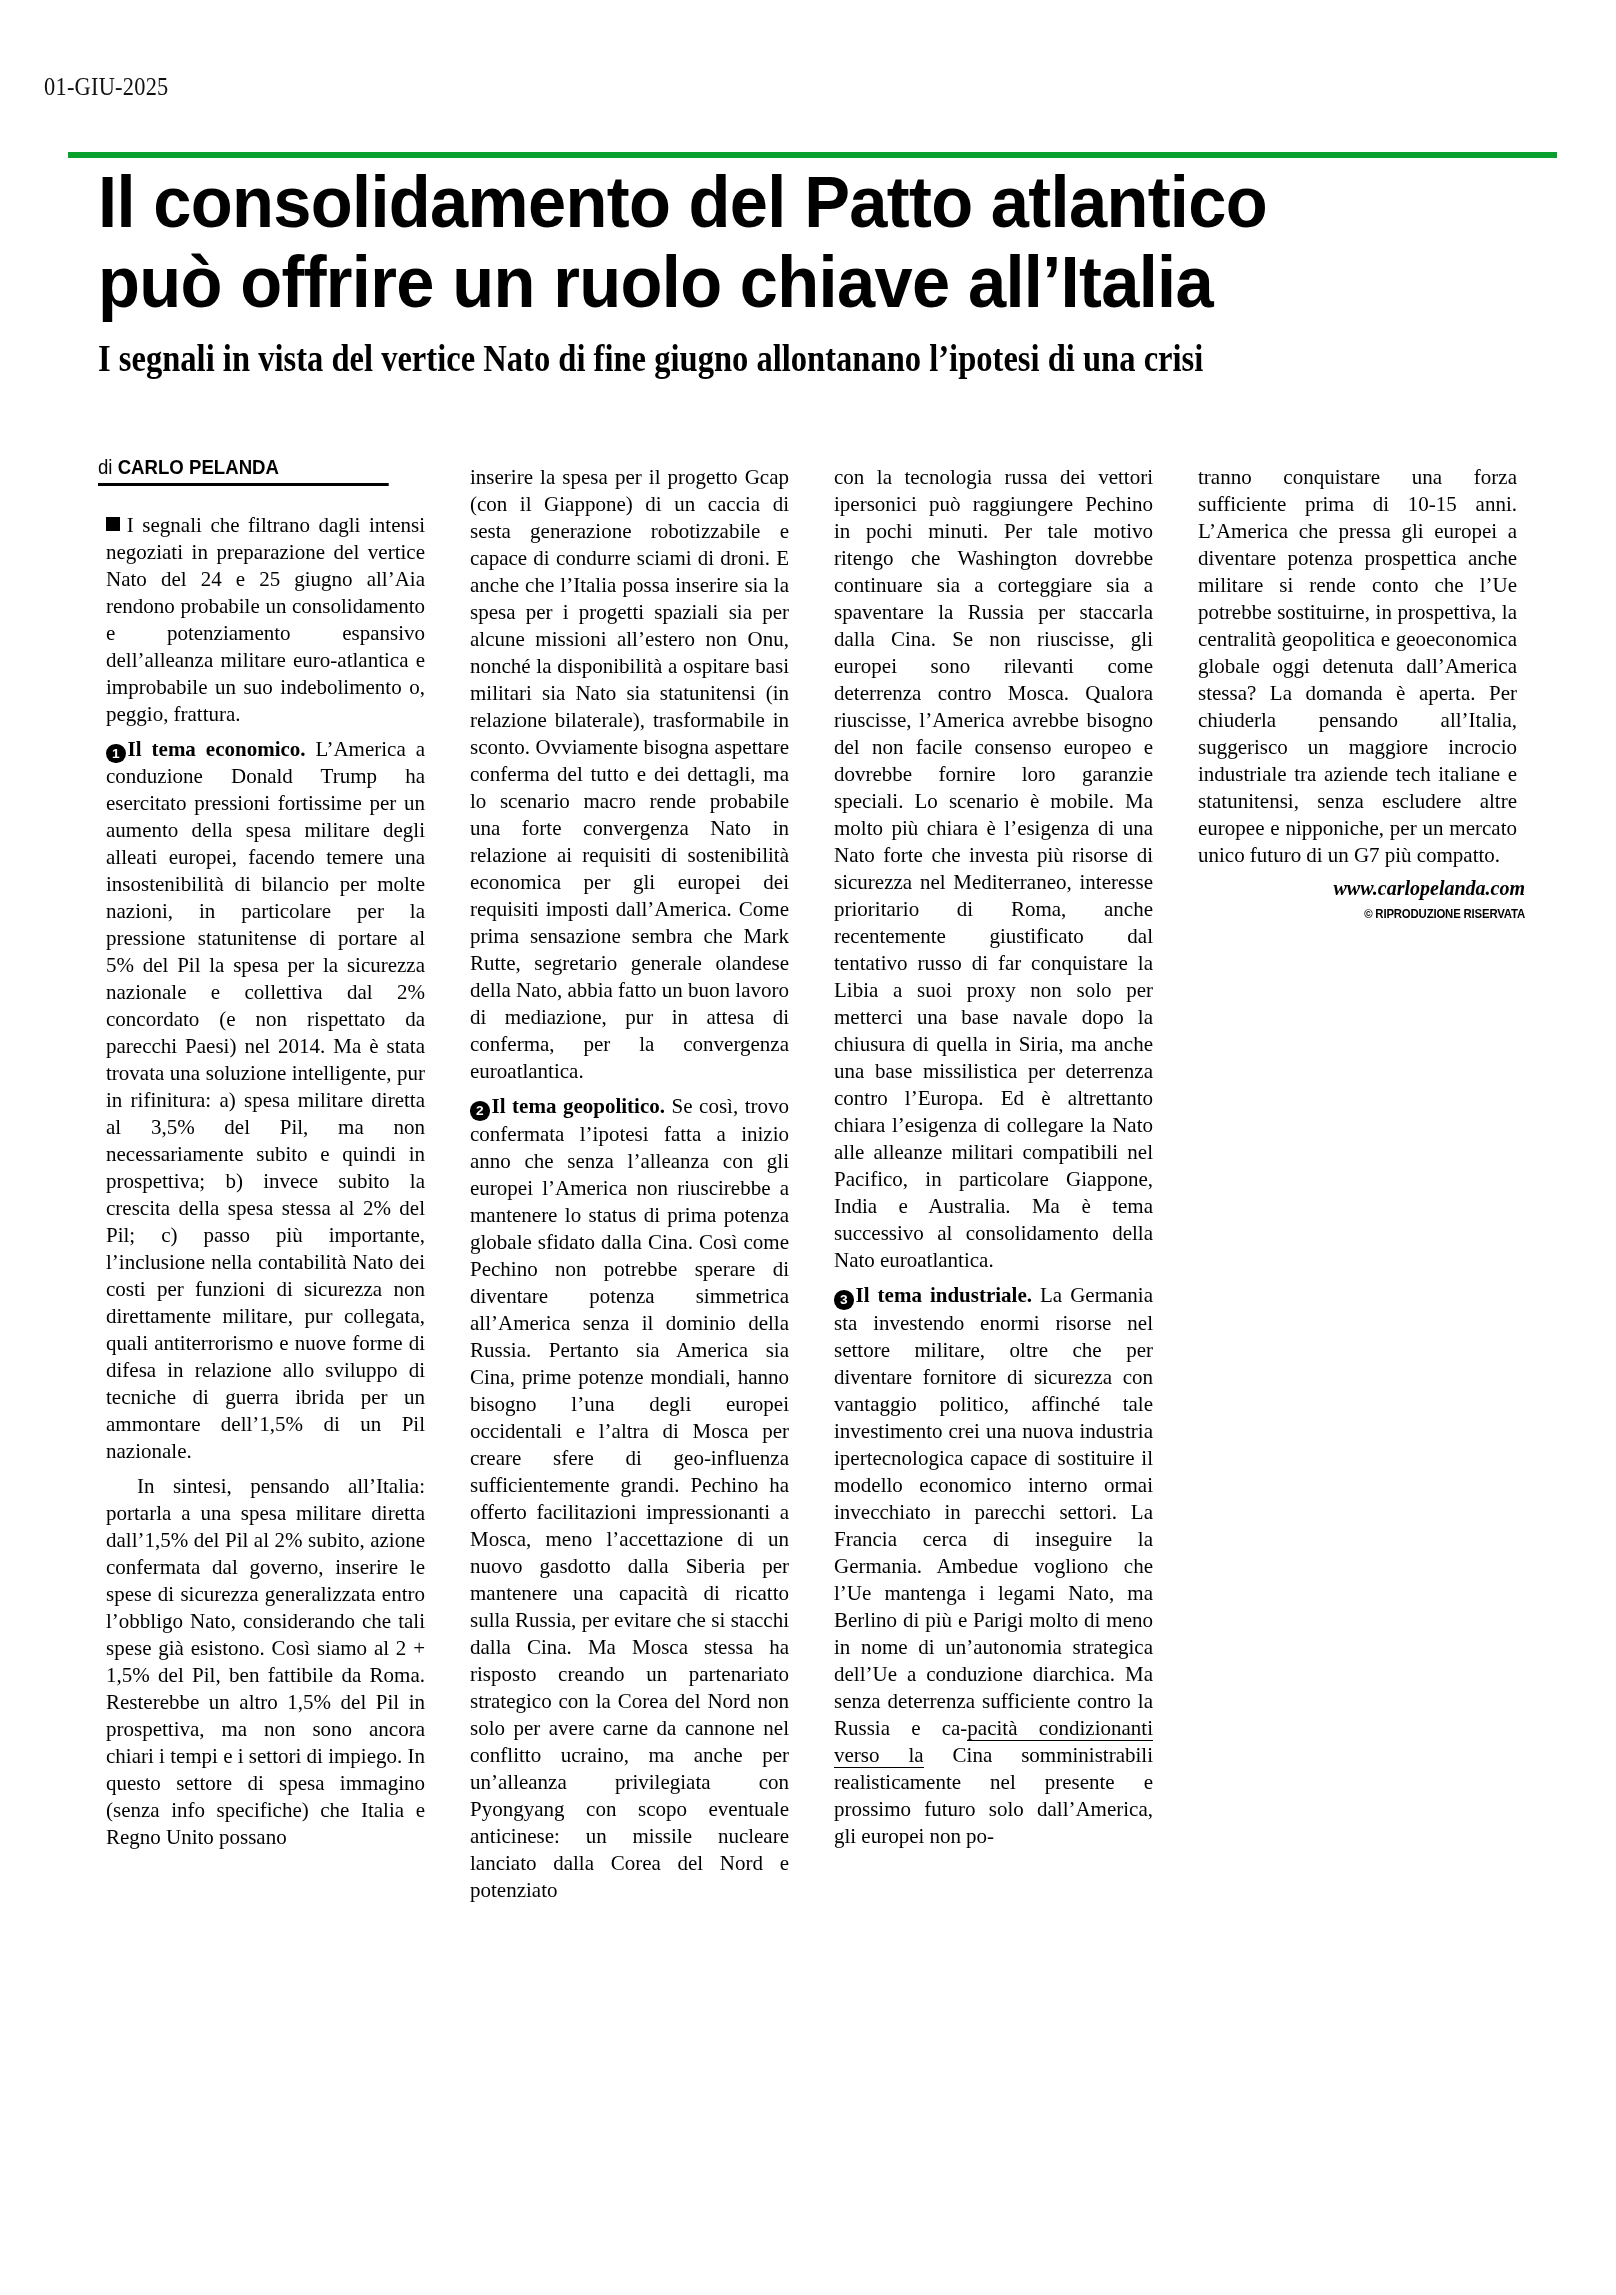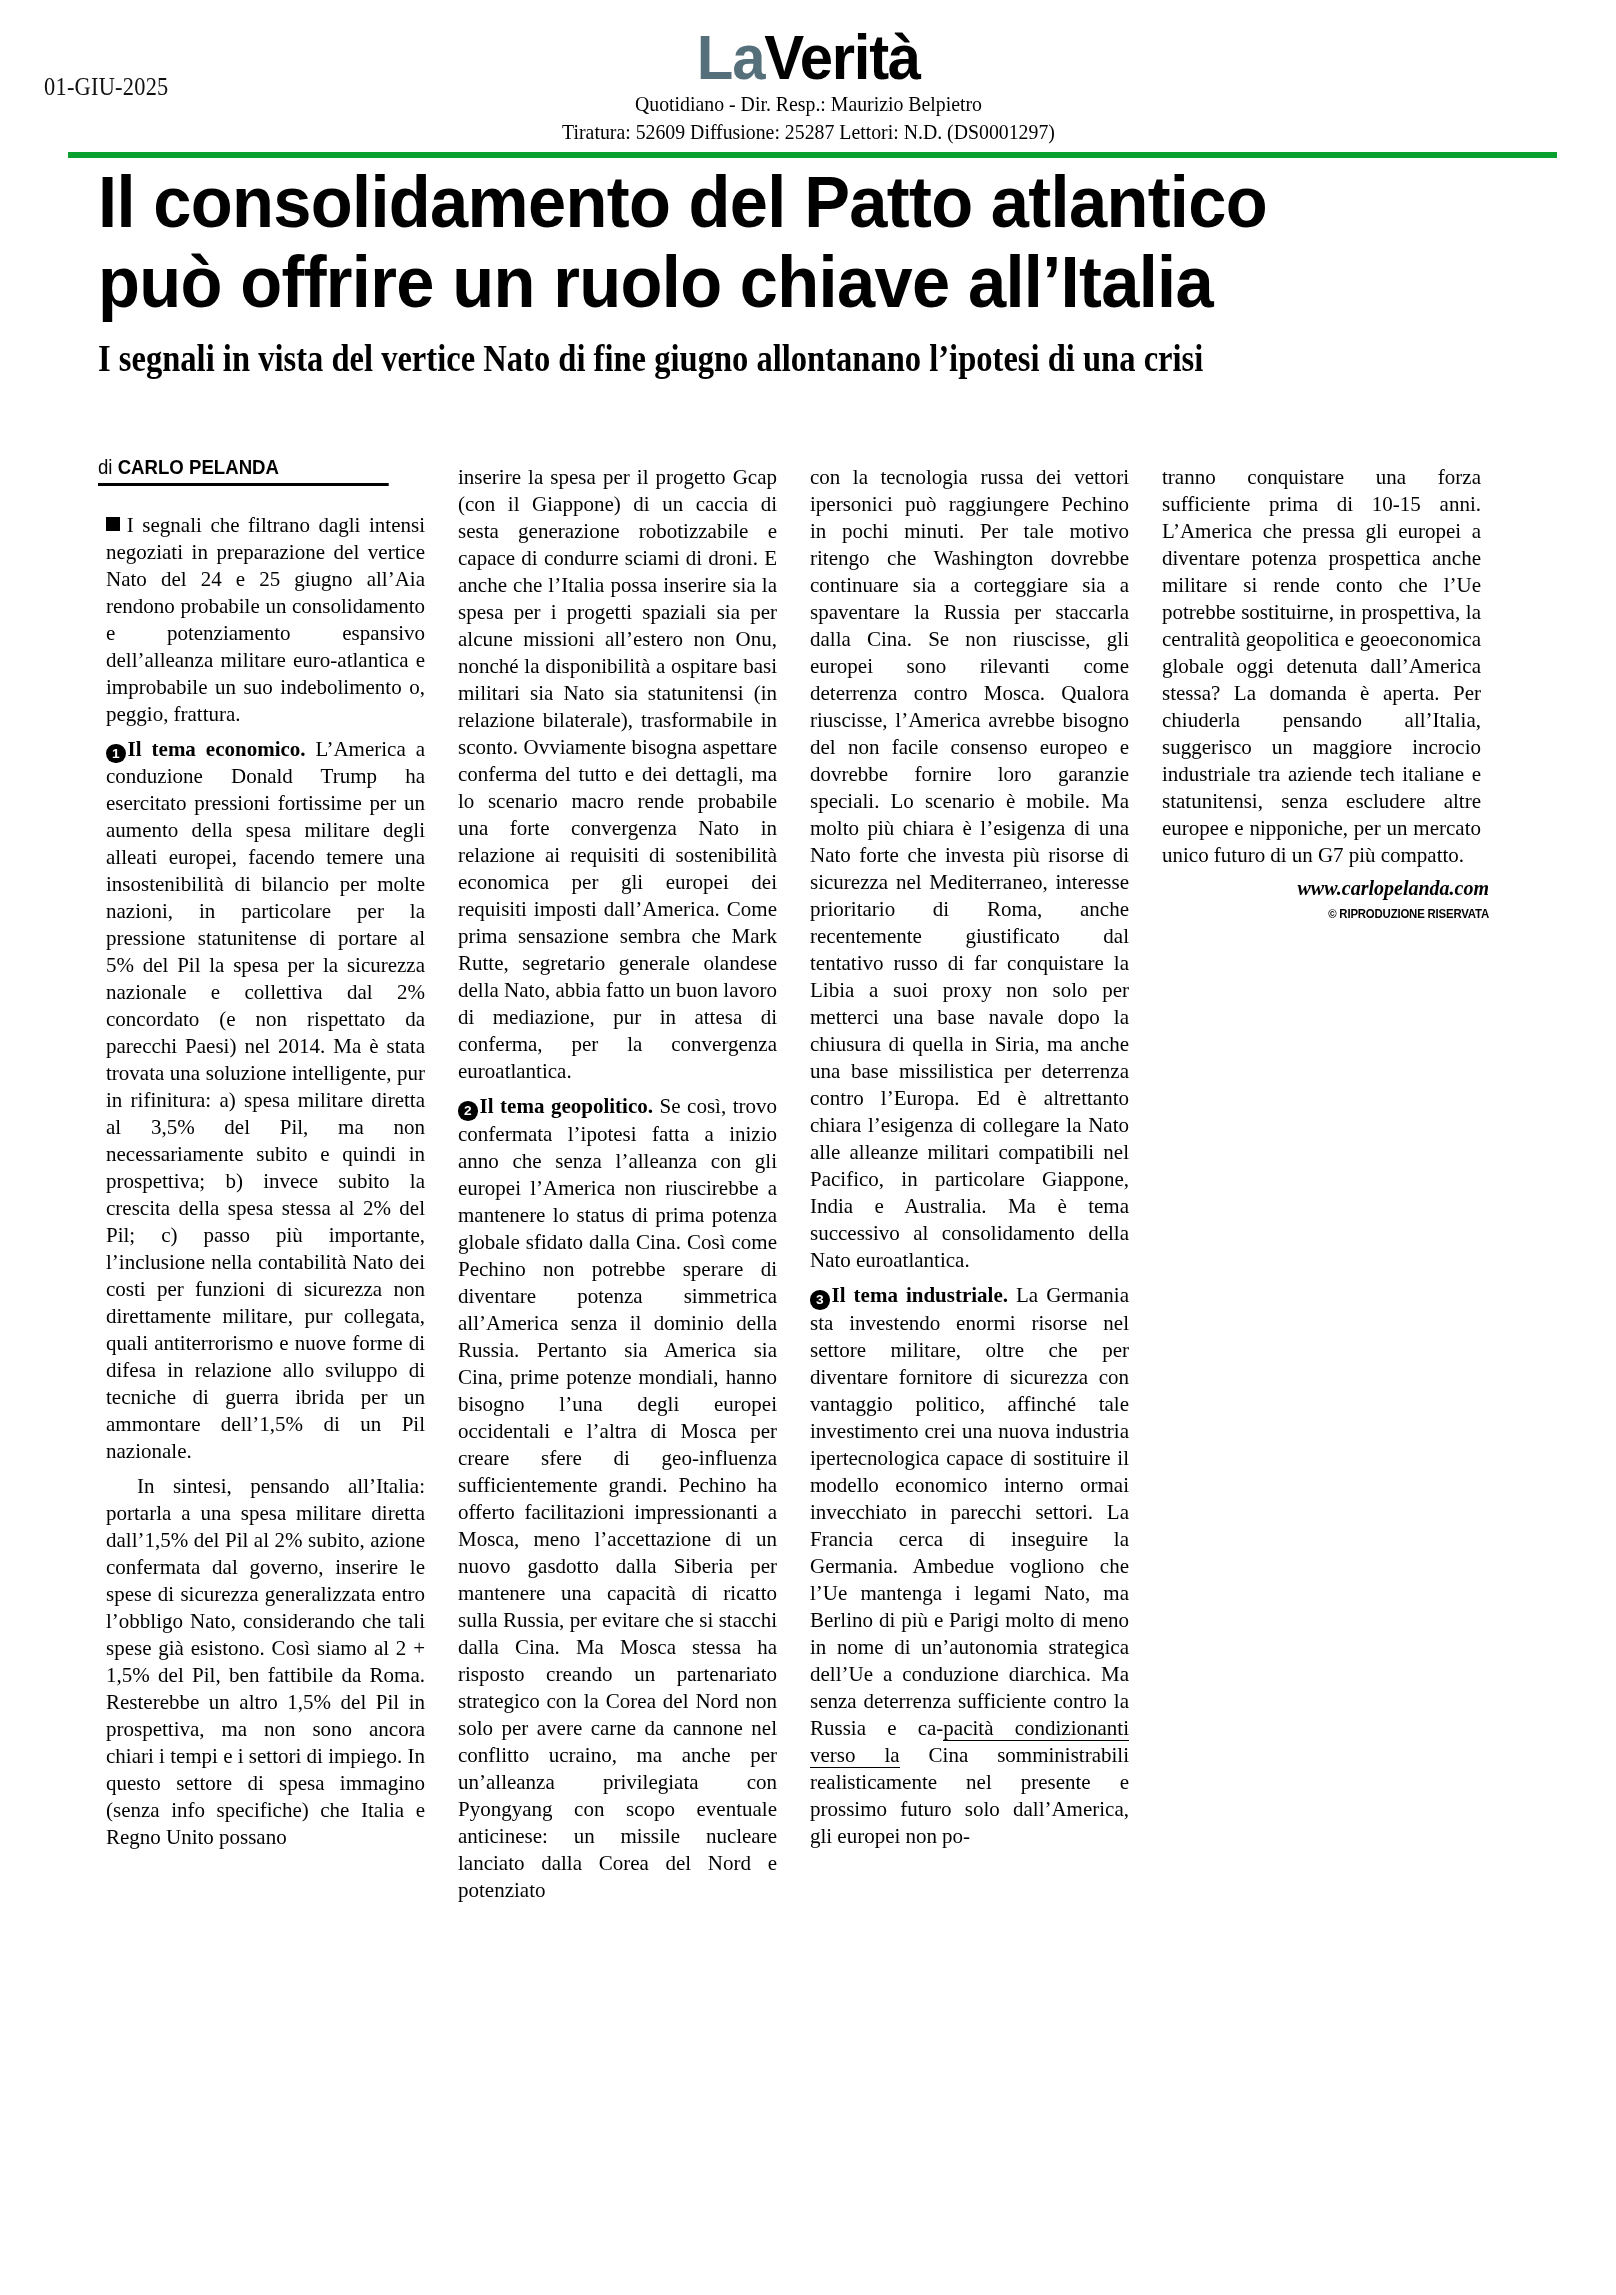--- a/index.html
+++ b/index.html
@@ -108,21 +108,21 @@
     color: #000;
   }
 
   
   .columns {
     position: absolute;
     left: 98px;
     top: 456px;
     width: 1454px;
     display: flex;
-    gap: 17px;
+    gap: 29px;
   }
   .col {
     width: 335px;
     flex: 0 0 335px;
   }
 
   .byline {
     font-family: "Liberation Sans", "DejaVu Sans", sans-serif;
     font-size: 19.6px;
     font-weight: 400;
@@ -200,25 +200,20 @@
     transform: scaleX(0.92);
     transform-origin: right center;
   }
 </style>
 </head>
 <body>
 
 <div class="topstrip">
   <div class="clip-date">01-GIU-2025</div>
 
-  <div class="masthead">
-    <div class="masthead-title"><span class="la" style="color: rgb(85, 112, 122);">La</span><span class="verita">Verità</span></div>
-    <span class="masthead-line1">Quotidiano   -   Dir. Resp.:  Maurizio Belpietro</span>
-    <span class="masthead-line2">Tiratura: 52609 Diffusione: 25287 Lettori: N.D. (DS0001297)</span>
-  </div>
 </div>
 
 <div class="green-rule" style="background: rgb(10, 160, 46);"></div>
 
 <div class="headline-block">
   <div class="headline-line">Il consolidamento del Patto atlantico</div>
   <div class="headline-line">può offrire un ruolo chiave all’Italia</div>
   <div class="headline-sub">I segnali in vista del vertice Nato di fine giugno allontanano l’ipotesi di una crisi</div>
 </div>
 

